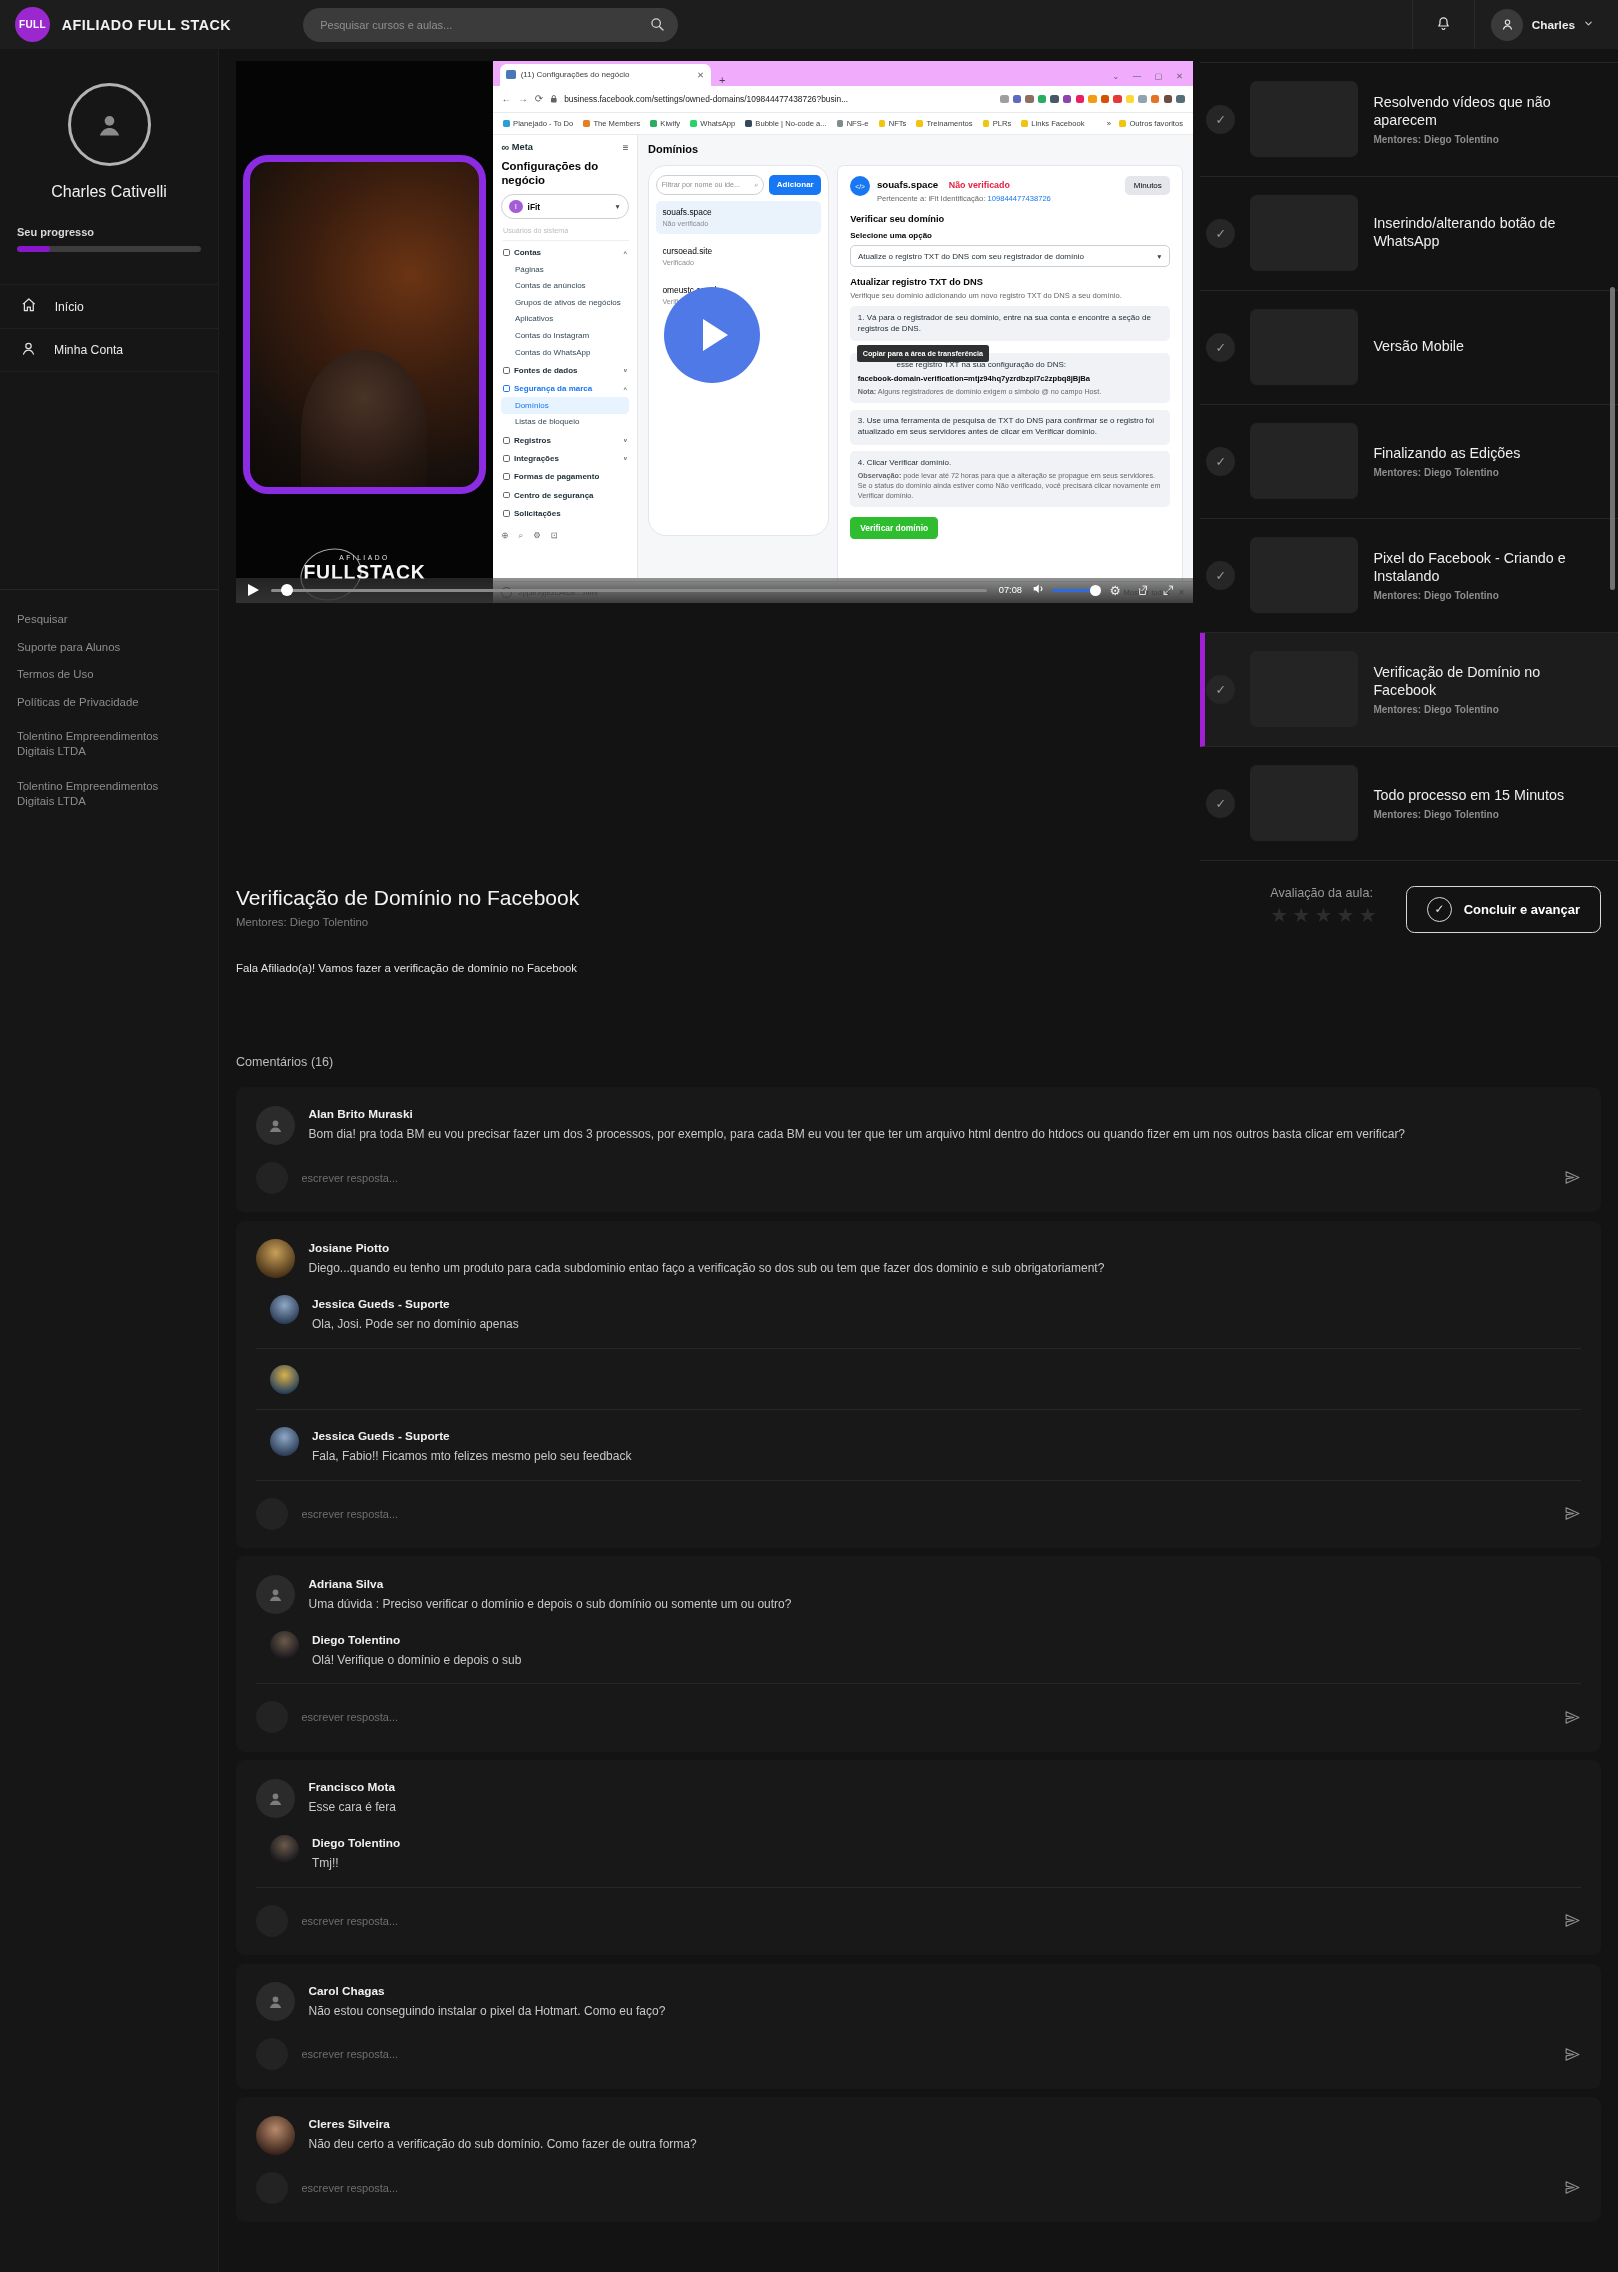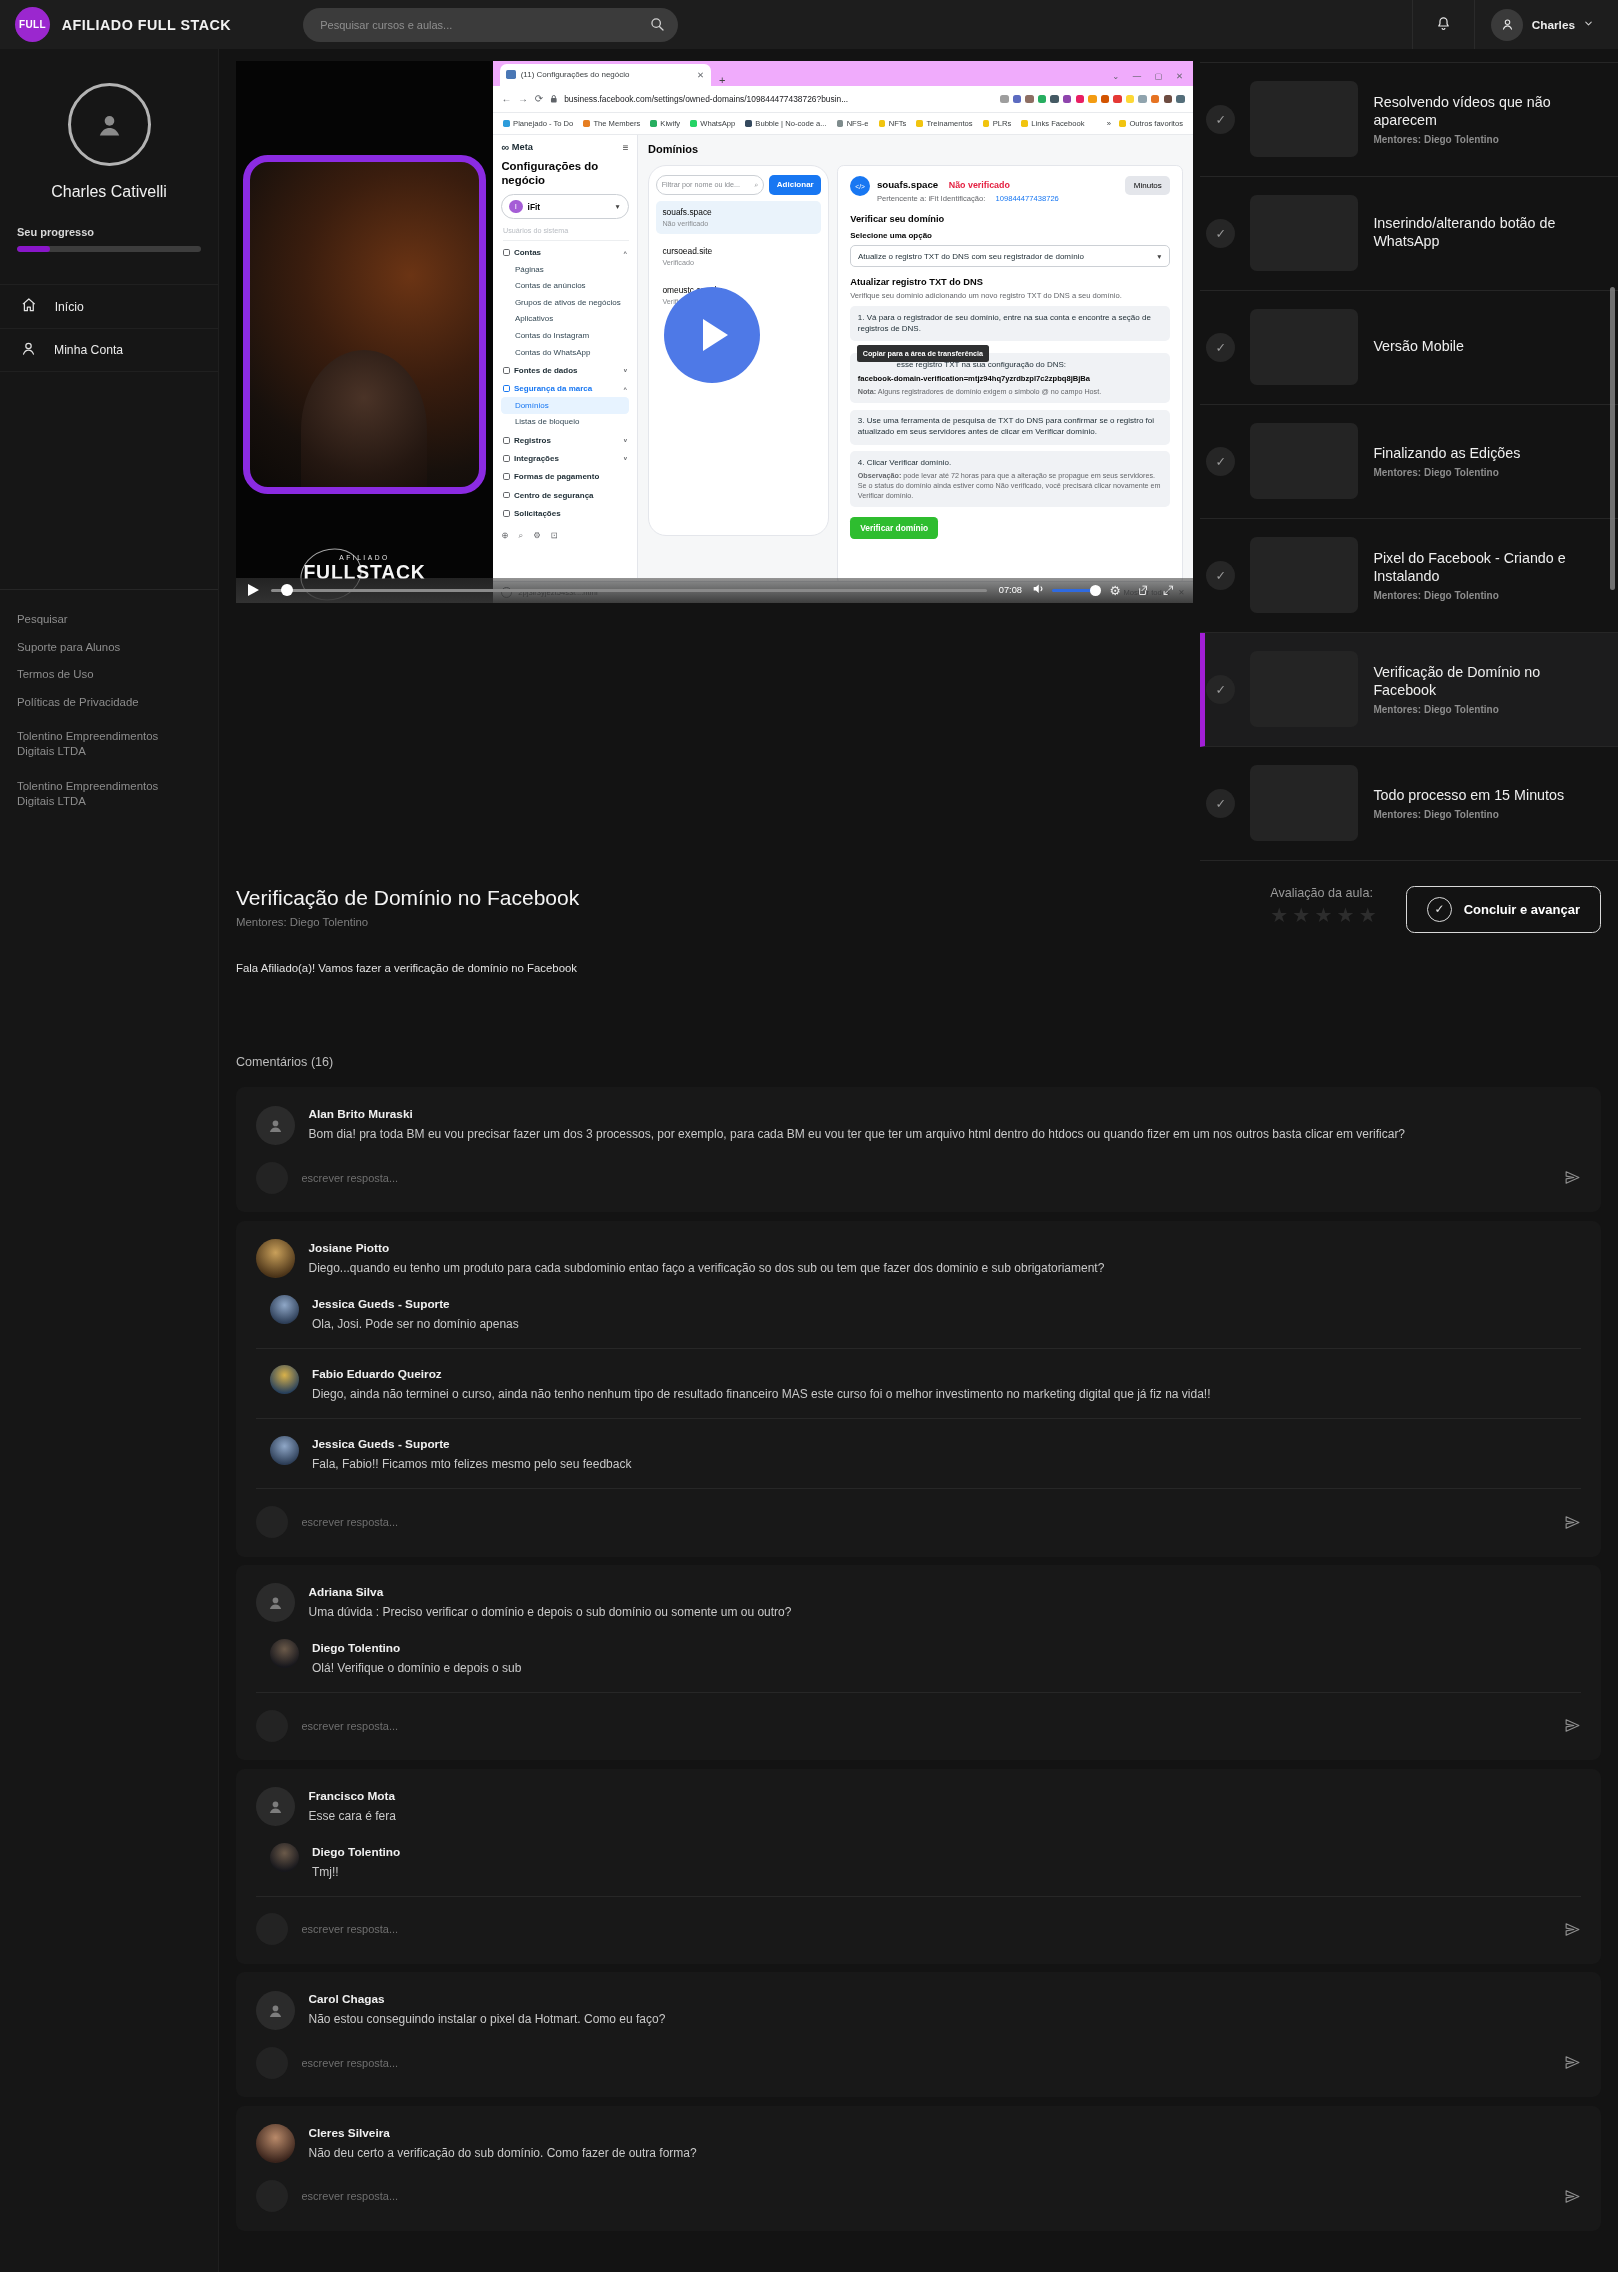--- a/index.html
+++ b/index.html
@@ -102,21 +102,21 @@
   .dom-item { margin-top:6.7px; padding:5.9px 6.7px; border-radius:5px; }
   .dom-item.sel { background:#eaf3fb; }
   .dom-name { font-size:8.4px; color:#050505; }
   .dom-status { font-size:7.2px; color:#8a8d91; margin-top:1.7px; }
   .dom-detail { flex:1; background:#fff; border:0.8px solid #e4e6eb; border-radius:6.7px; margin-left:8.4px; padding:10px 11.8px; height:420px; overflow:hidden; }
   .det-head { display:flex; align-items:flex-start; gap:6.7px; }
   .det-ic { width:20px; height:20px; border-radius:50%; background:#1877f2; color:#fff; font-size:6.7px; display:flex; align-items:center; justify-content:center; flex-shrink:0; }
   .det-domain { font-size:9.7px; font-weight:bold; color:#050505; display:inline; }
   .det-status { font-size:8.9px; font-weight:bold; color:#e41e3f; margin-left:6.7px; display:inline; }
   .det-owner { font-size:7.6px; color:#65676b; margin-top:2.5px; }
-  .det-owner b { color:#1877f2; font-weight:normal;margin-left:8px; }
+  .det-owner b { color:#1877f2; font-weight:normal; }
   .det-remove { margin-left:auto; background:#e4e6eb; border-radius:5px; font-size:8px; color:#050505; padding:5px 8.4px; }
   .det-sec-title { font-size:9.3px; font-weight:bold; color:#050505; margin-top:11.8px; }
   .det-label { font-size:8px; font-weight:bold; color:#050505; margin-top:6.7px; }
   .det-select { margin-top:5px; border:0.8px solid #ccd0d5; border-radius:5px; height:22px; display:flex; align-items:center; padding:0 6.7px; font-size:8px; color:#1c2b33; }
   .det-select .caret { margin-left:auto; font-size:6.7px; color:#444; }
   .det-sub { font-size:7.6px; color:#65676b; margin-top:3.4px; }
   .step-box { background:#f0f2f5; border-radius:5px; padding:6.7px 7.6px; font-size:8px; color:#1c2b33; margin-top:6.7px; line-height:1.35; position:relative; }
   .tooltip { position:absolute; top:-7.6px; left:6.7px; background:#2f3031; color:#fff; font-size:7.2px; font-weight:bold; padding:3.4px 5.9px; border-radius:2.5px; white-space:nowrap; }
   .code-line { font-weight:bold; font-size:7.6px; margin-top:3.4px; color:#050505; word-break:break-all; }
   .note-line { font-size:7.2px; color:#65676b; margin-top:2.5px; }
@@ -696,24 +696,20 @@
               <div class="msg lvl1">
                 <div class="av sz1" style="background: radial-gradient(circle at 50% 35%, rgb(143, 167, 199) 0%, rgb(45, 62, 87) 75%);"></div>
                 <div>
                   <div class="m-name">Jessica Gueds - Suporte</div>
                   <div class="m-text">Ola, Josi. Pode ser no domínio apenas</div>
                 </div>
               </div>
               <div class="cdiv"></div>
               <div class="msg lvl1">
                 <div class="av sz1" style="background: radial-gradient(circle at 50% 35%, rgb(217, 178, 74) 0%, rgb(39, 64, 92) 75%);"></div>
-                <div>
-                  <div class="m-name">Fabio Eduardo Queiroz</div>
-                  <div class="m-text">Diego, ainda não terminei o curso, ainda não tenho nenhum tipo de resultado financeiro MAS este curso foi o melhor investimento no marketing digital que já fiz na vida!!</div>
-                </div>
               </div>
               <div class="cdiv"></div>
               <div class="msg lvl1">
                 <div class="av sz1" style="background: radial-gradient(circle at 50% 35%, rgb(143, 167, 199) 0%, rgb(45, 62, 87) 75%);"></div>
                 <div>
                   <div class="m-name">Jessica Gueds - Suporte</div>
                   <div class="m-text">Fala, Fabio!! Ficamos mto felizes mesmo pelo seu feedback</div>
                 </div>
               </div>
               <div class="cdiv"></div>

